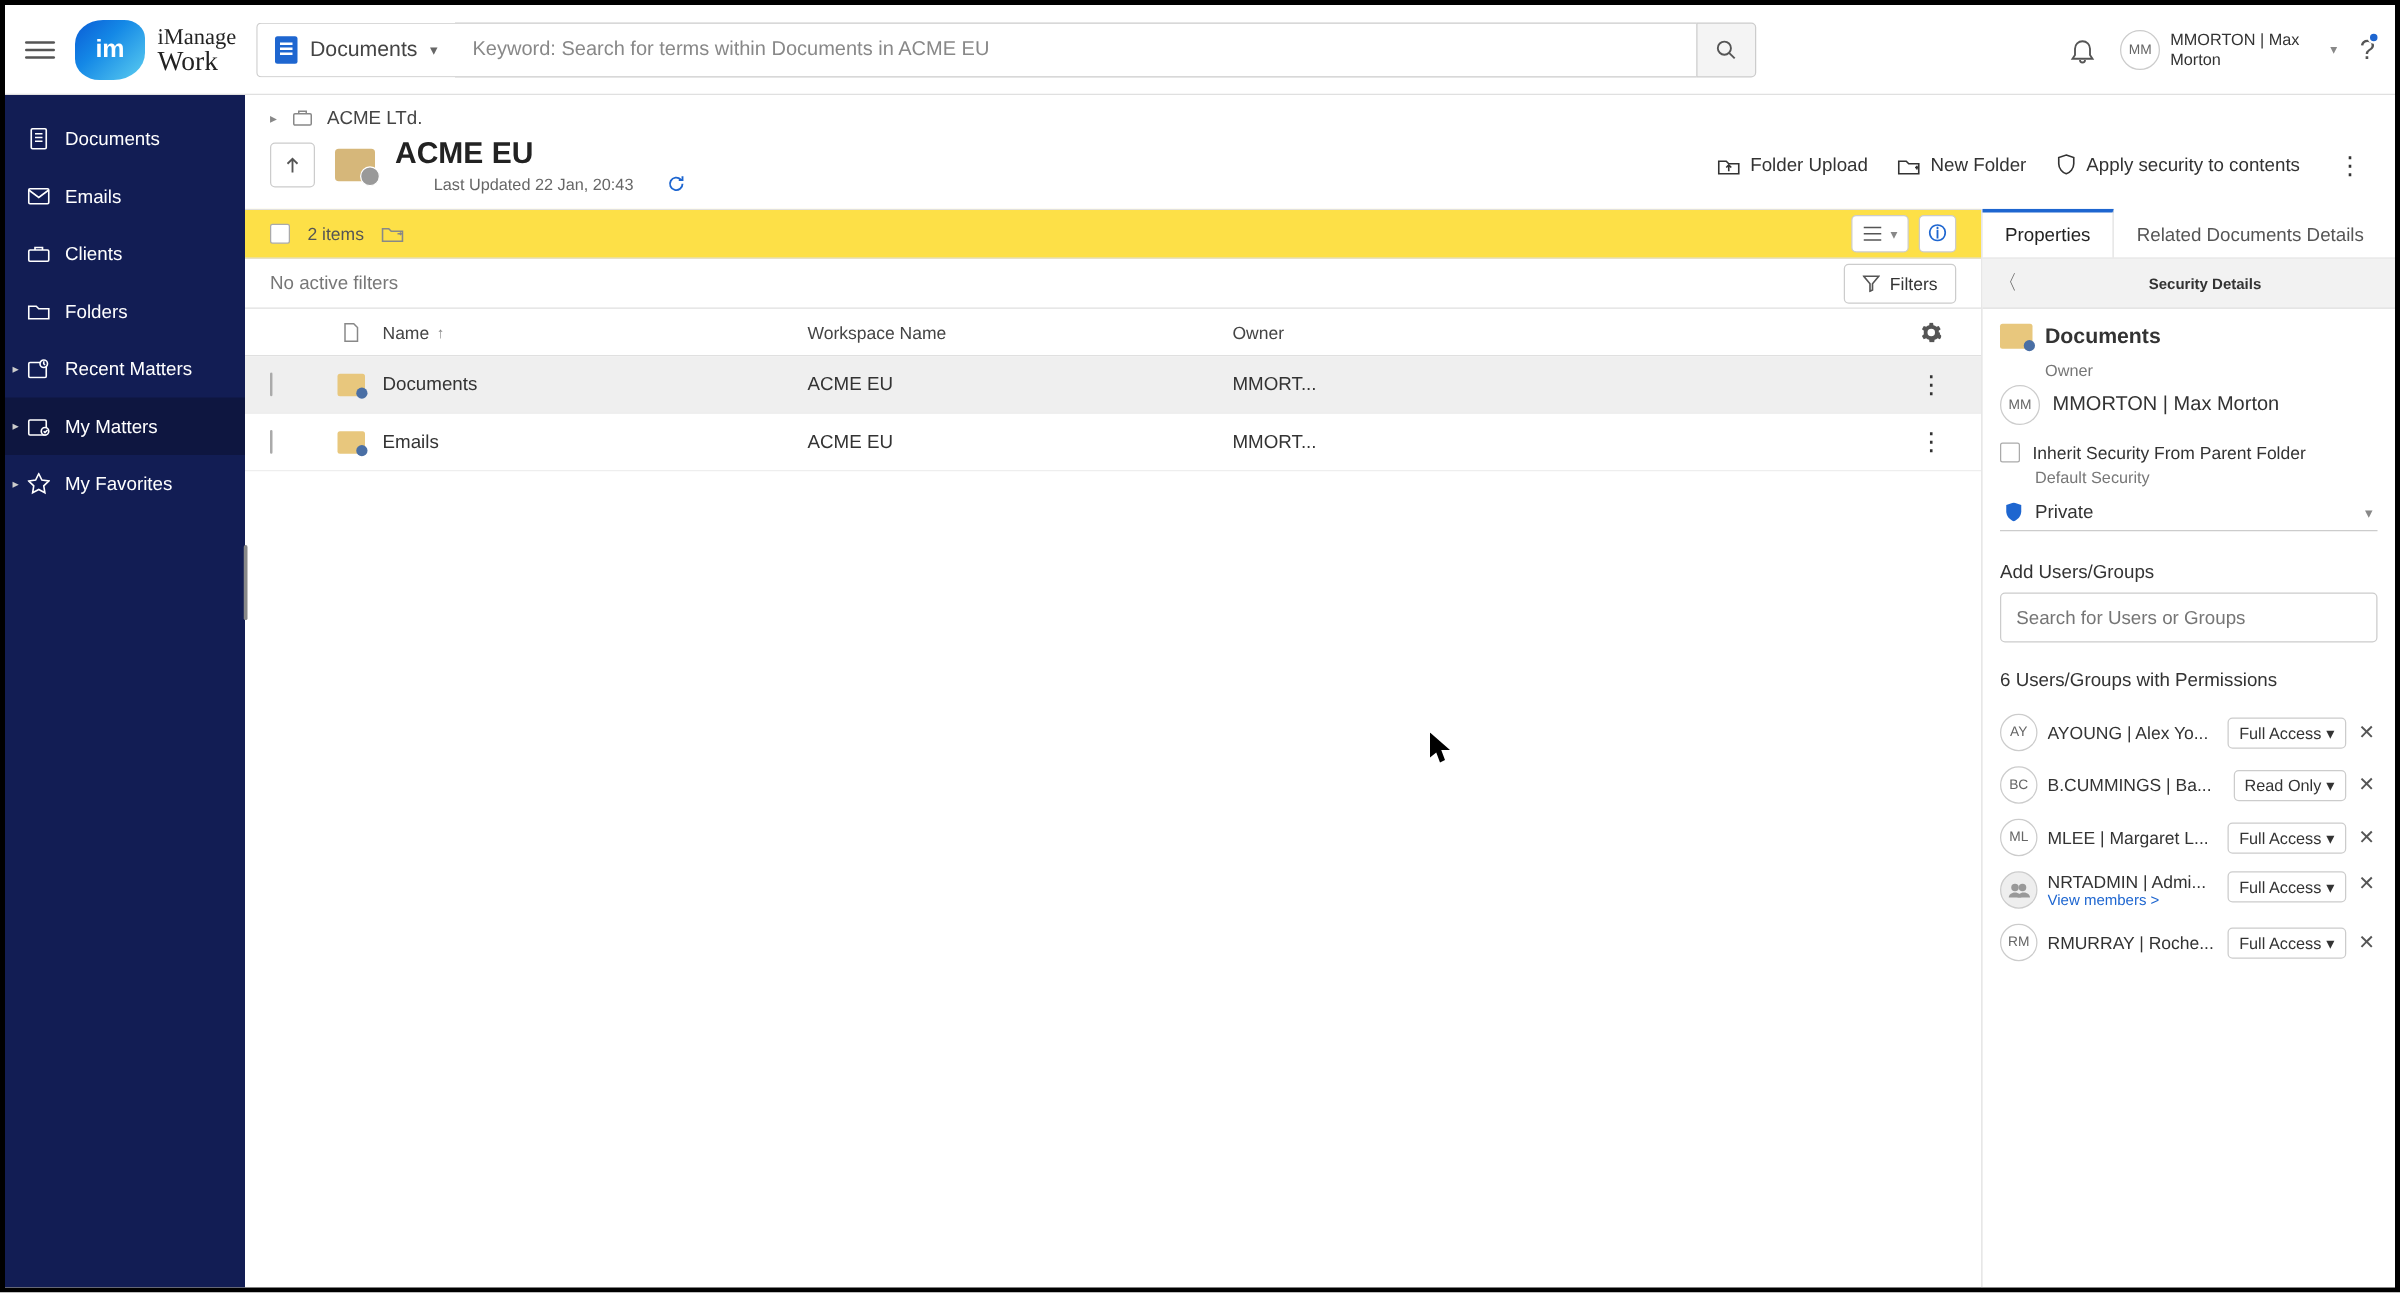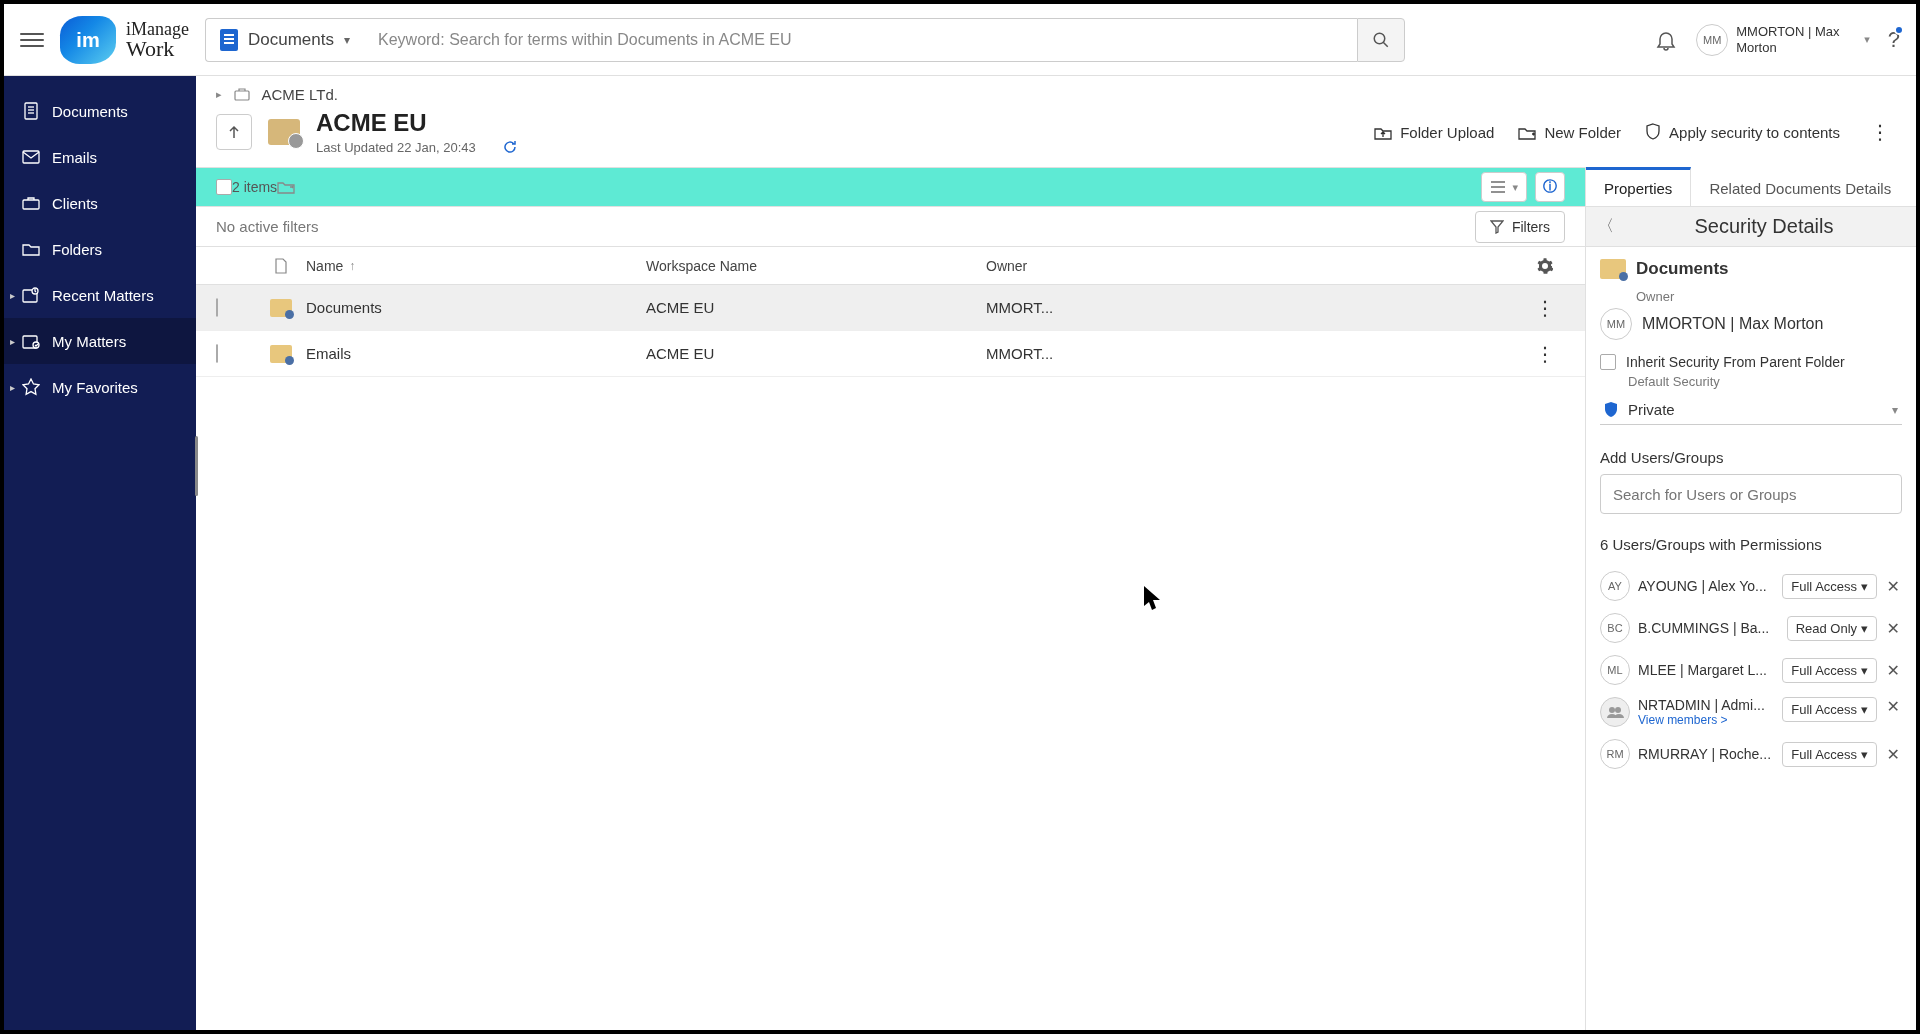--- a/index.html
+++ b/index.html
@@ -47,29 +47,29 @@
 
 .main { flex: 1; display: flex; flex-direction: column; overflow: hidden; }
 .crumb-row { display: flex; align-items: center; gap: 12px; padding: 10px 20px 0; font-size: 15px; color: #444; }
 .crumb-caret { font-size: 11px; color: #888; cursor: pointer; }
 
 .header-row { display: flex; align-items: center; padding: 6px 20px 12px; gap: 16px; }
 .up-btn { width: 36px; height: 36px; border: 1px solid #ccc; border-radius: 4px; display: flex; align-items: center; justify-content: center; cursor: pointer; background: #fff; }
 .ws-icon { width: 32px; height: 26px; background: #d6b77a; border-radius: 3px; position: relative; }
 .ws-icon::after { content: ""; position: absolute; right: -4px; bottom: -4px; width: 14px; height: 14px; background: #999; border-radius: 50%; border: 1px solid #fff; }
 .ws-title { font-size: 24px; font-weight: 600; color: #222; }
-.ws-sub { font-size: 13px; color: #666; display: flex; align-items: center; gap: 26px; margin-top: 2px; }
+.ws-sub { font-size: 13px; color: #666; display: flex; align-items: center; gap: 26px; margin-top: 2px; margin-left: 31px; }
 .refresh-icon { color: #1e66d0; cursor: pointer; }
 
 .header-actions { margin-left: auto; display: flex; align-items: center; gap: 24px; }
 .hact { display: flex; align-items: center; gap: 8px; font-size: 15px; color: #333; cursor: pointer; }
 .kebab { font-size: 20px; color: #333; cursor: pointer; padding: 0 6px; }
 
 
-.toolbar-row { display: flex; align-items: center; padding: 8px 20px; border-top: 1px solid #e0e0e0; border-bottom: 1px solid #e0e0e0; background: #5eead4; height: 40px; }
+.toolbar-row { display: flex; align-items: center; padding: 8px 20px; border-top: 1px solid #e0e0e0; border-bottom: 1px solid #e0e0e0; background: #fde047; gap: 14px; height: 40px; }
 .chk { width: 16px; height: 16px; border: 1px solid #aaa; border-radius: 2px; background: #fff; cursor: pointer; }
 .items-count { font-size: 14px; color: #555; }
 .move-icon { color: #888; cursor: pointer; }
 .toolbar-right { margin-left: auto; display: flex; align-items: center; gap: 8px; }
 .view-toggle { border: 1px solid #ccc; border-radius: 4px; background: #fff; height: 30px; display: flex; align-items: center; padding: 0 8px; gap: 6px; cursor: pointer; }
 .info-btn { width: 30px; height: 30px; border: 1px solid #ccc; border-radius: 4px; background: #fff; display: flex; align-items: center; justify-content: center; color: #1e66d0; font-weight: 700; cursor: pointer; }
 
 
 .filter-row { display: flex; align-items: center; padding: 8px 20px; border-bottom: 1px solid #e0e0e0; height: 40px; }
 .no-filters { color: #777; font-size: 15px; }
@@ -91,21 +91,21 @@
 .folder-icon { width: 22px; height: 18px; background: #e8c77d; border-radius: 2px; position: relative; }
 .folder-icon::after { content: ""; position: absolute; right: -2px; bottom: -2px; width: 9px; height: 9px; background: #4a6fa5; border-radius: 50%; }
 
 
 .right-panel { width: 331px; border-left: 1px solid #e0e0e0; display: flex; flex-direction: column; flex-shrink: 0; background: #fff; }
 .panel-tabs { display: flex; border-bottom: 1px solid #e0e0e0; height: 40px; }
 .ptab { flex: 0 0 auto; padding: 0 18px; display: flex; align-items: center; font-size: 15px; color: #555; cursor: pointer; border-top: 3px solid transparent; }
 .ptab.active { border-top: 3px solid #1e66d0; color: #222; font-weight: 500; border-right: 1px solid #e0e0e0; }
 .panel-sub { display: flex; align-items: center; height: 40px; background: #f2f2f2; border-bottom: 1px solid #e0e0e0; padding: 0 12px; gap: 10px; }
 .panel-back { font-size: 16px; color: #666; cursor: pointer; }
-.panel-sub-title { flex: 1; text-align: center; font-size: 20px; font-weight: 400; }
+.panel-sub-title { flex: 1; text-align: center; font-size: 12px; font-weight: 700; }
 
 .panel-body { flex: 1; overflow-y: auto; padding: 12px 14px; }
 .doc-head { display: flex; align-items: center; gap: 10px; margin-bottom: 10px; }
 .doc-head .folder-icon { width: 26px; height: 20px; }
 .doc-head-title { font-size: 17px; font-weight: 600; }
 .owner-label { font-size: 13px; color: #777; margin-left: 36px; }
 .owner-row { display: flex; align-items: center; gap: 10px; margin: 4px 0 14px; }
 .inherit-row { display: flex; align-items: flex-start; gap: 10px; margin-bottom: 4px; }
 .default-sec { font-size: 13px; color: #777; margin-left: 28px; margin-bottom: 6px; }
 .sec-select { display: flex; align-items: center; gap: 10px; border-bottom: 1px solid #ccc; padding: 6px 4px; margin-bottom: 24px; cursor: pointer; }

